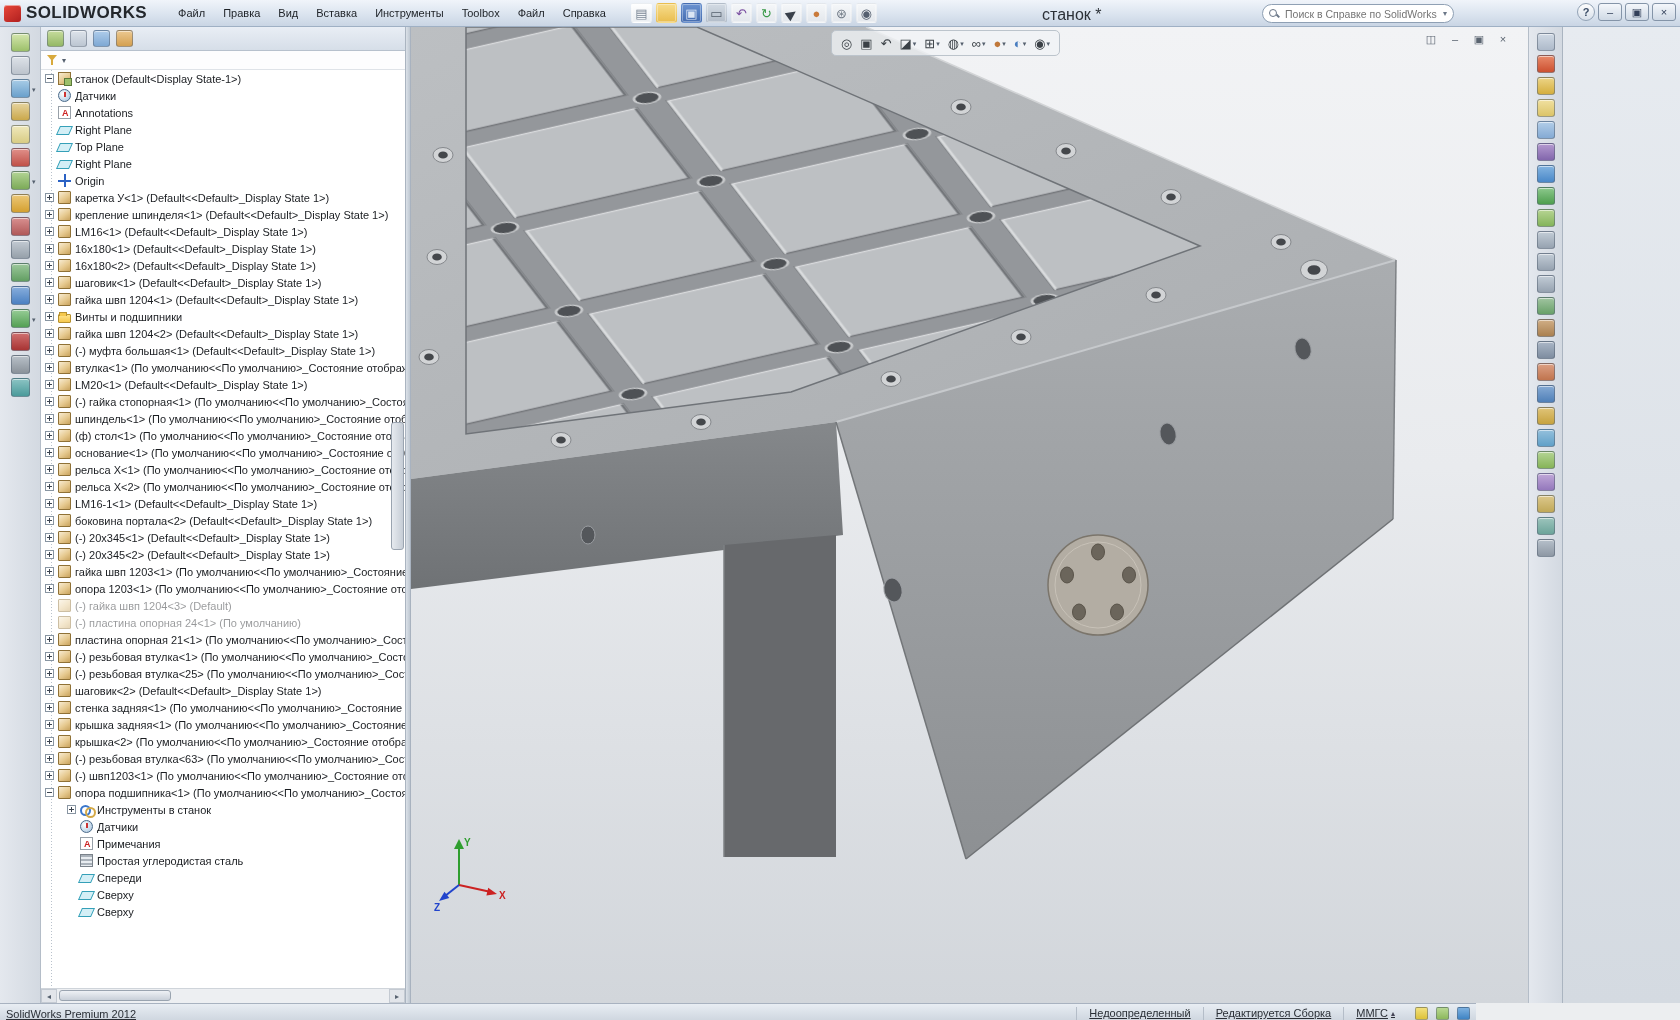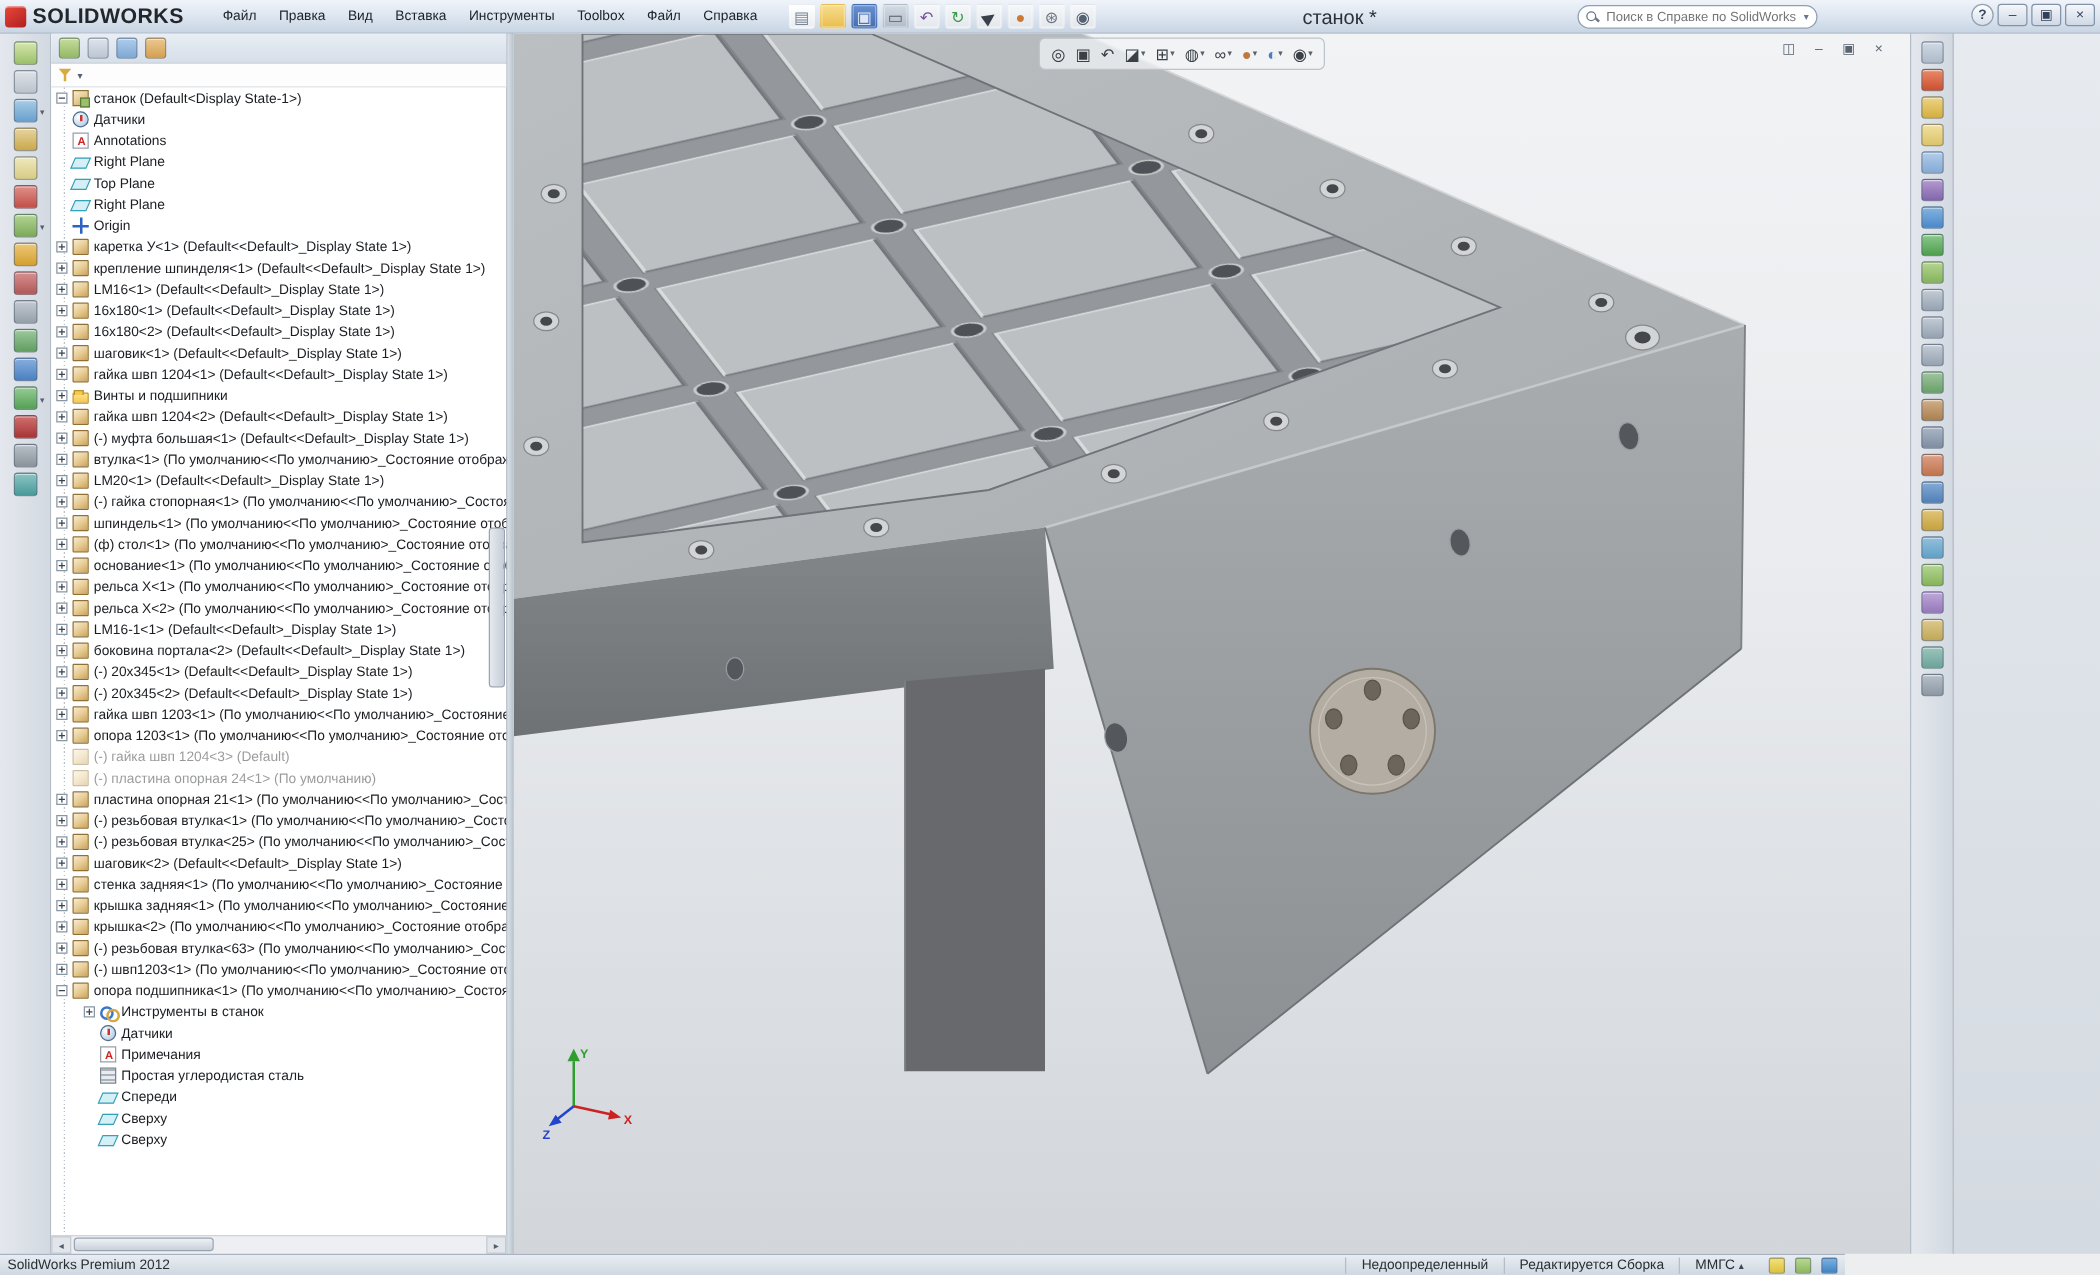--- a/index.html
+++ b/index.html
@@ -113,21 +113,21 @@
 
   
   .right-toolbar{width:34px;background:linear-gradient(90deg,#e4e8ee,#d3d9e1);border-left:1px solid #b4bdc8;
     padding:6px 0;display:flex;flex-direction:column;align-items:center;gap:4px;}
   .right-toolbar .sq{width:18px;height:18px;}
   .taskpane{width:118px;background:linear-gradient(180deg,#e7ebf0,#d4dae1);border-left:1px solid #aab4c0;}
 
   
   .statusbar{position:absolute;left:0;bottom:0;width:1476px;height:17px;
     background:linear-gradient(180deg,#e8edf3,#cfd7e0);border-top:1px solid #a8b2c0;
-    display:flex;align-items:center;padding:0 6px;font-size:11px;color:#2a2f36;}
+    display:flex;align-items:flex-end;padding:0 6px;font-size:11px;color:#2a2f36;text-decoration:underline;}
   .sb-left{flex:1;}
   .sb-field{padding:0 12px;border-left:1px solid #b4bdc8;height:13px;line-height:13px;}
   .sb-units{display:flex;align-items:center;gap:3px;}
   .sb-caret{font-size:8px;color:#445;}
   .sb-ico{width:13px;height:13px;border-radius:2px;border:1px solid rgba(85,98,115,.5);margin-left:8px;}
 </style>
 </head>
 <body>
 
 <div id="app">

